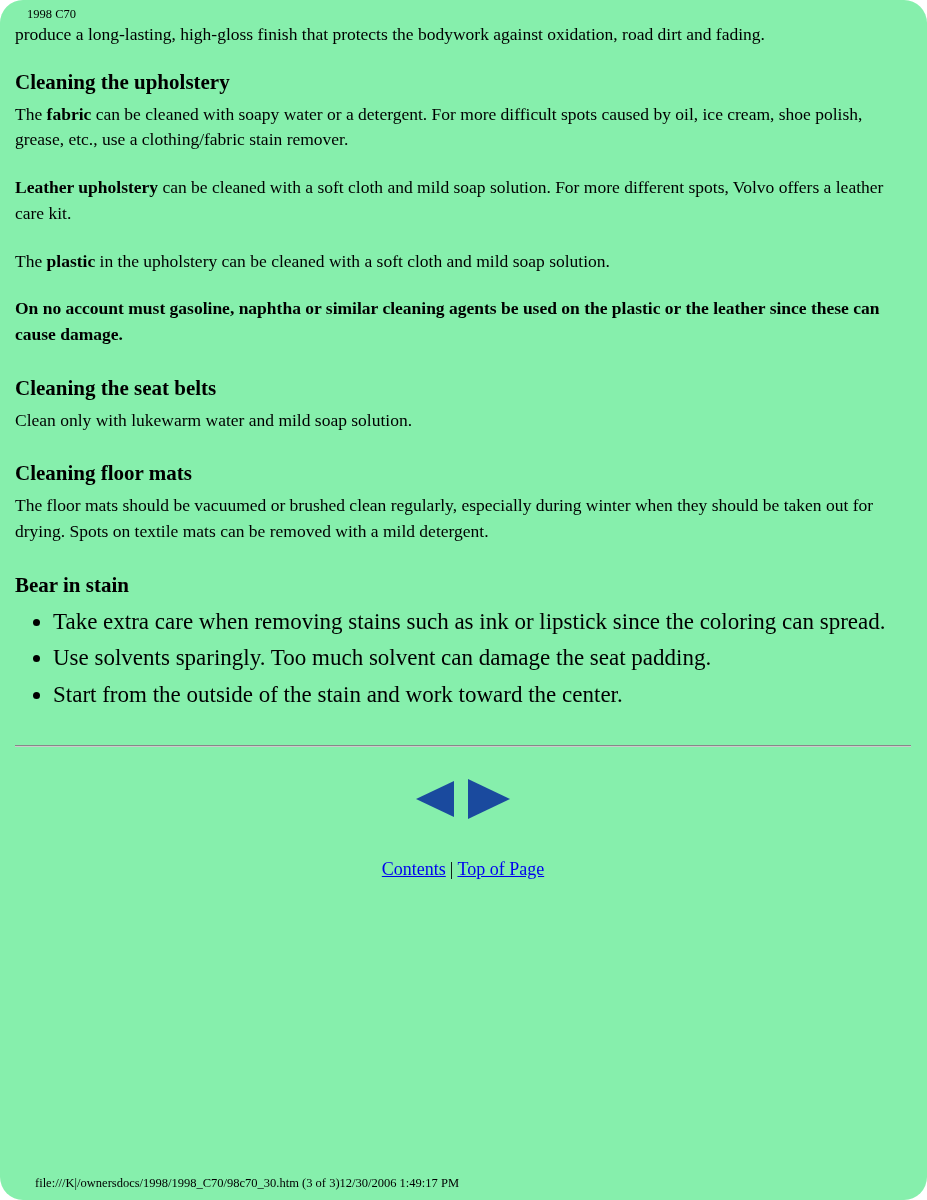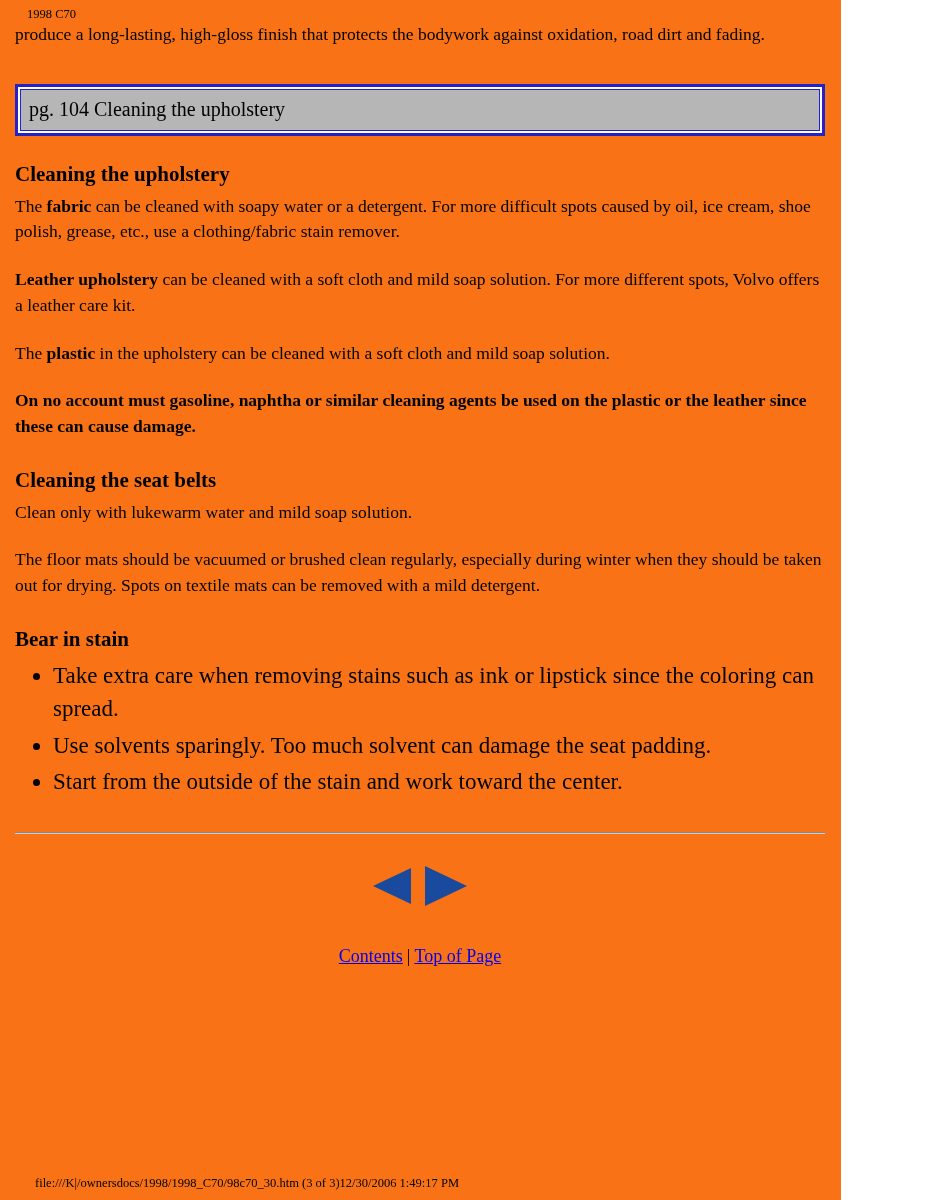--- a/index.html
+++ b/index.html
@@ -1,23 +1,24 @@
 <!DOCTYPE html>
 <html style="--banner-bg: #b6b6b6; --banner-border: #2323cc; --link: #0000ee; --arrow: #1a4a9e; --rule: #888888;"><head>
 <meta charset="utf-8">
 <style>
   html, body { margin: 0; padding: 0; background: #ffffff; }
   .page {
     position: relative;
-    width: 841px;
+    width: 927px;
     height: 1200px;
-    background: #f97316;
+    background: #86efac;
     font-family: "Liberation Serif", "DejaVu Serif", serif;
     color: #000000;
     overflow: hidden;
+    border-radius: 23px;
   }
   .doc-header {
     margin: 7px 0 0 27px;
     font-size: 12.5px;
   }
   .content {
     margin: 0 16px 0 15px;
   }
   p.body-text {
     font-size: 17.5px;
@@ -93,39 +94,35 @@
 <body>
 
 <div class="page">
 
   <div class="doc-header">1998 C70</div>
 
   <div class="content">
 
     <p class="body-text intro">produce a long-lasting, high-gloss finish that protects the bodywork against oxidation, road dirt and fading.</p>
 
-    <div class="banner-outer">
-      <div class="banner-inner">
-        <span>pg. 104 Cleaning the upholstery</span>
-      </div>
-    </div>
 
     <h2 class="section-heading first">Cleaning the upholstery</h2>
 
     <p class="body-text"><span>The </span><b>fabric</b><span> can be cleaned with soapy water or a detergent. For more difficult spots caused by oil, ice cream, shoe polish, grease, etc., use a clothing/fabric stain remover.</span></p>
 
     <p class="body-text"><b>Leather upholstery</b><span> can be cleaned with a soft cloth and mild soap solution. For more different spots, Volvo offers a leather care kit.</span></p>
 
     <p class="body-text"><span>The </span><b>plastic</b><span> in the upholstery can be cleaned with a soft cloth and mild soap solution.</span></p>
 
     <p class="body-text bold-text">On no account must gasoline, naphtha or similar cleaning agents be used on the plastic or the leather since these can cause damage.</p>
 
     <h2 class="section-heading">Cleaning the seat belts</h2>
     <p class="body-text">Clean only with lukewarm water and mild soap solution.</p>
 
+    <h2 class="section-heading">Cleaning floor mats</h2>
     <p class="body-text">The floor mats should be vacuumed or brushed clean regularly, especially during winter when they should be taken out for drying. Spots on textile mats can be removed with a mild detergent.</p>
 
     <h2 class="section-heading">Bear in stain</h2>
     <ul class="bullet-list">
       <li>Take extra care when removing stains such as ink or lipstick since the coloring can spread.</li>
       <li>Use solvents sparingly. Too much solvent can damage the seat padding.</li>
       <li>Start from the outside of the stain and work toward the center.</li>
     </ul>
 
     <hr class="divider">

